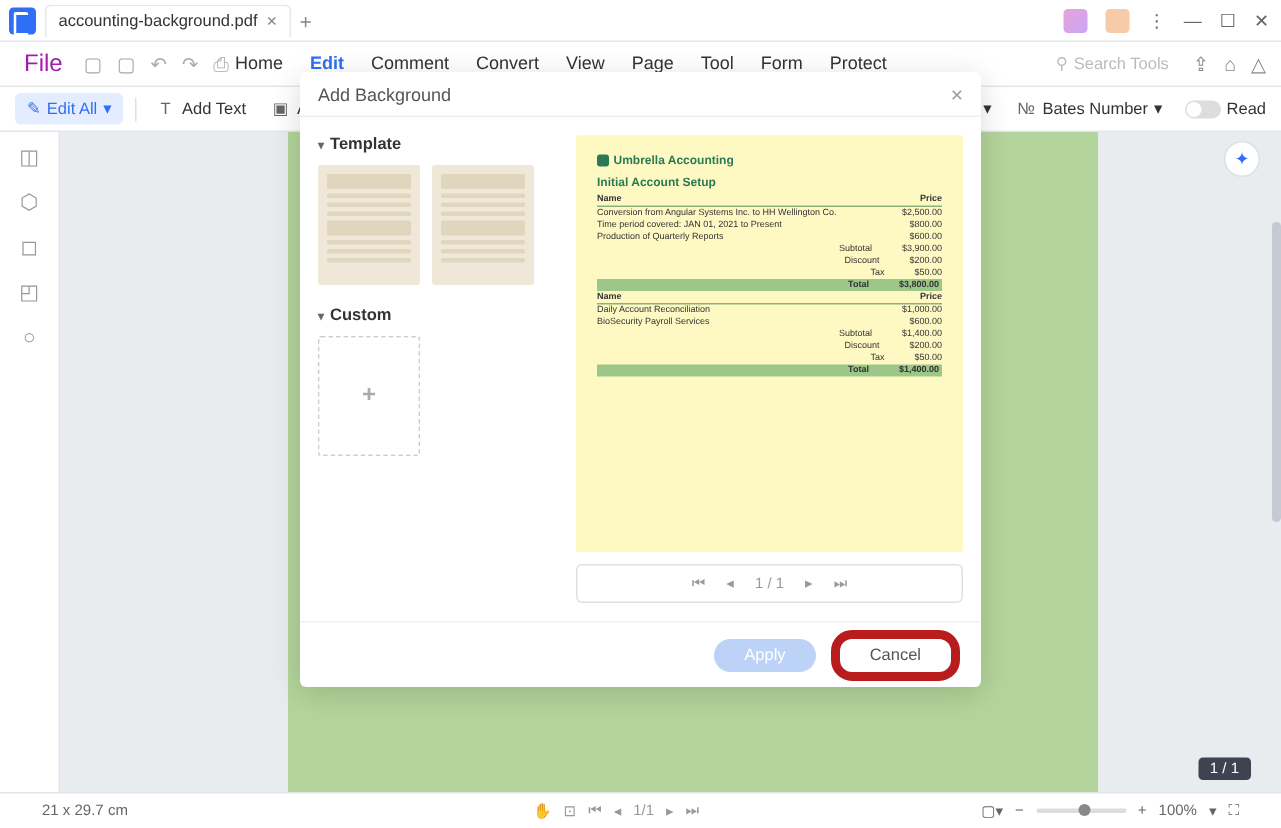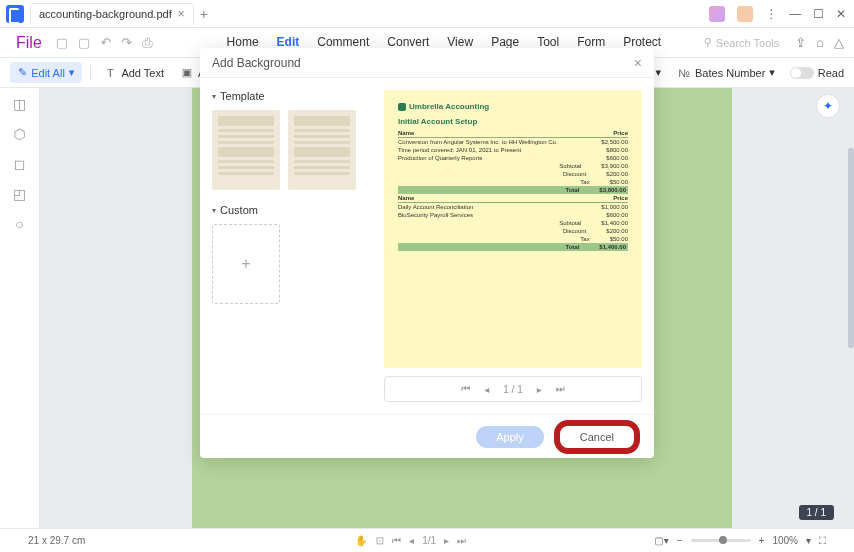--- a/index.html
+++ b/index.html
@@ -13,21 +13,21 @@
 .newtab { margin-left: 6px; color: #888; font-size: 14px; cursor: pointer; }
 .winctrl { margin-left: auto; display: flex; gap: 12px; padding-right: 8px; color: #666; font-size: 12px; align-items: center; }
 .winctrl span { cursor: pointer; }
 .winctrl .color1 { width: 16px; height: 16px; border-radius: 3px; background: linear-gradient(135deg, #e8a4d8, #c9a4f6); }
 .winctrl .color2 { width: 16px; height: 16px; border-radius: 3px; background: #f8cba8; }
 
 .menubar { height: 30px; background: #fff; display: flex; align-items: center; border-bottom: 1px solid #e4e6eb; padding: 0 10px; gap: 4px; }
 .file { font-size: 16px; color: #a21caf; padding: 0 6px; cursor: pointer; }
 .miconrow { display: flex; gap: 10px; color: #aaa; font-size: 13px; margin-left: 4px; }
 .miconrow span { cursor: pointer; }
-.maintabs { display: flex; gap: 18px; margin-left: 70px; font-size: 12px; }
+.maintabs { display: flex; gap: 18px; font-size: 12px; }
 .maintabs span { color: #333; padding: 4px 0; cursor: pointer; }
 .maintabs .active { color: #2f6ef6; border-bottom: 2px solid #2f6ef6; font-weight: 600; }
 .searchtools { margin-left: auto; display: flex; align-items: center; gap: 4px; color: #bbb; font-size: 11px; }
 .righticons { display: flex; gap: 10px; margin-left: 12px; color: #888; font-size: 13px; }
 
 .toolbar { height: 30px; background: #fff; display: flex; align-items: center; padding: 0 10px; gap: 8px; font-size: 11px; color: #333; border-bottom: 1px solid #e4e6eb; }
 .editall { background: #e3edff; color: #2f6ef6; padding: 4px 8px; border-radius: 4px; display: flex; align-items: center; gap: 4px; cursor: pointer; }
 .sep { width: 1px; height: 16px; background: #e0e0e0; }
 .tbtn { display: flex; align-items: center; gap: 4px; cursor: pointer; padding: 2px 4px; }
 .ticon { width: 14px; height: 14px; display: inline-flex; align-items: center; justify-content: center; color: #666; }
@@ -41,21 +41,21 @@
 .canvas { flex: 1; background: #e8ecef; position: relative; overflow: hidden; }
 .doc { position: absolute; left: 152px; top: 0; width: 540px; height: 100%; background: #b3d49a; padding-top: 440px; }
 .aibtn { position: absolute; right: 14px; top: 6px; width: 24px; height: 24px; background: #fff; border-radius: 50%; border: 1px solid #dce0e6; display: flex; align-items: center; justify-content: center; font-size: 12px; color: #2f6ef6; }
 .scrollr { position: absolute; right: 0; top: 60px; width: 6px; height: 200px; background: #c4c9d2; border-radius: 3px; }
 .pageind { position: absolute; right: 20px; bottom: 8px; background: #3d4350; color: #fff; font-size: 10px; padding: 2px 8px; border-radius: 3px; }
 
 .dialog { position: absolute; left: 200px; top: 48px; width: 454px; height: 410px; background: #fff; border-radius: 4px; box-shadow: 0 4px 20px rgba(0,0,0,0.15); z-index: 100; display: flex; flex-direction: column; }
 .dlghead { height: 30px; display: flex; align-items: center; padding: 0 12px; font-size: 12px; color: #555; border-bottom: 1px solid #eee; }
 .dlghead .x { margin-left: auto; color: #999; cursor: pointer; font-size: 14px; }
 .dlgbody { flex: 1; display: flex; }
-.dlgleft { width: 172px; padding: 12px; }
+.dlgleft { width: 172px; padding: 12px; font-weight: bold; }
 .sect { font-size: 11px; color: #333; margin-bottom: 8px; display: flex; align-items: center; gap: 4px; }
 .sect::before { content: "▾"; font-size: 8px; color: #666; }
 .templates { display: flex; gap: 8px; margin-bottom: 14px; }
 .tpl { width: 68px; height: 80px; background: #efe8d8; border-radius: 2px; cursor: pointer; padding: 6px; display: flex; flex-direction: column; gap: 3px; }
 .tpl div { background: #e0d5bd; border-radius: 1px; }
 .tpl .h { height: 10px; }
 .tpl .l { height: 3px; }
 .custom { width: 68px; height: 80px; border: 1px dashed #ccc; border-radius: 2px; display: flex; align-items: center; justify-content: center; color: #aaa; font-size: 16px; cursor: pointer; }
 
 .dlgright { flex: 1; padding: 12px; display: flex; flex-direction: column; }

